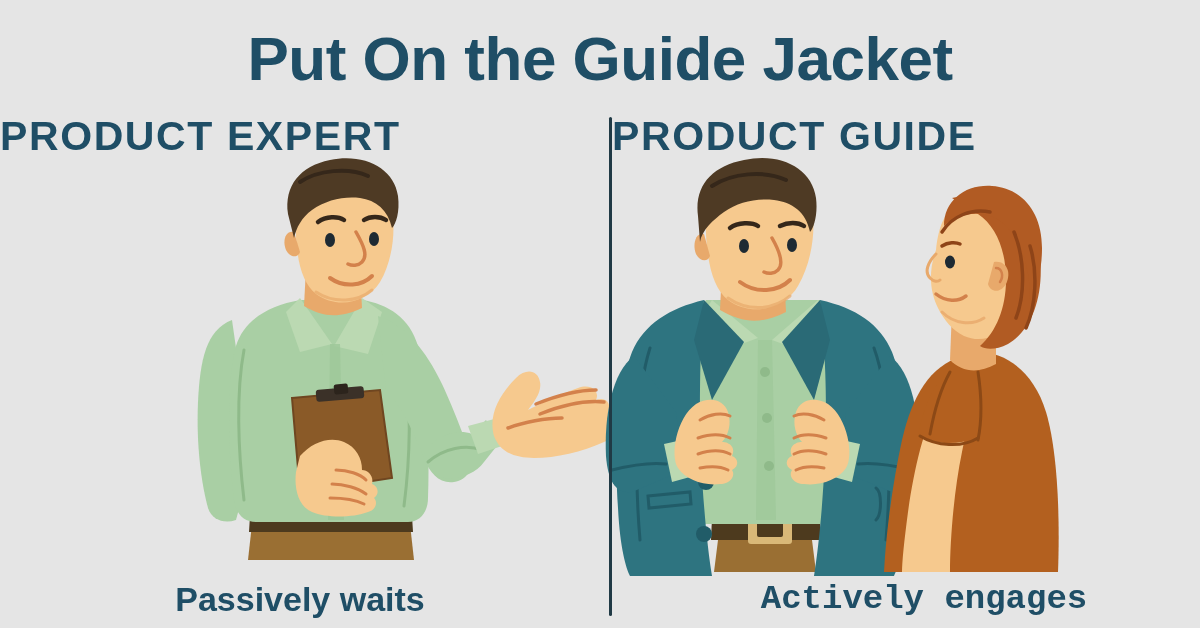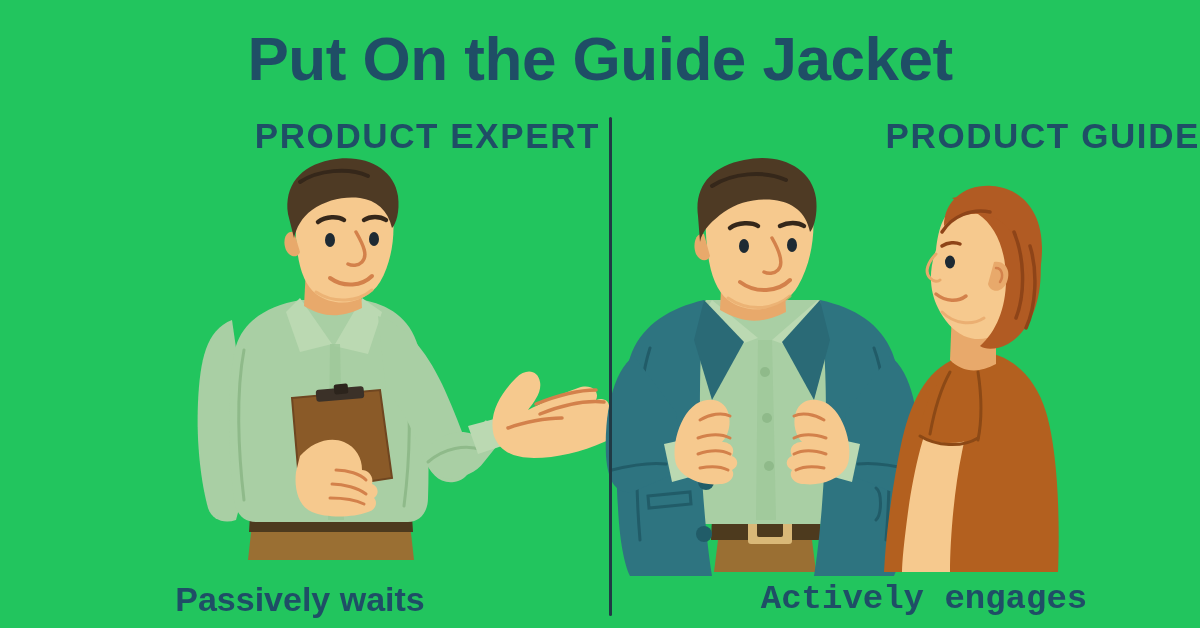--- a/index.html
+++ b/index.html
@@ -10,21 +10,21 @@
     width: 1200px;
     height: 628px;
     overflow: hidden;
     background: #FCF5D7;
     font-family: "Liberation Sans", sans-serif;
   }
   #poster {
     position: relative;
     width: 1200px;
     height: 628px;
-    background: #22c55e;
+    background: #e5e5e5;
     overflow: hidden;
   }
 
   
   .title {
     position: absolute;
     top: 22px;
     left: 0;
     width: 1200px;
     text-align: center;
@@ -36,25 +36,25 @@
     color: #1F4E66;
     white-space: nowrap;
   }
 
   
   .col-label {
     position: absolute;
     top: 116px;
     font-family: "Liberation Sans", sans-serif;
     font-weight: bold;
-    font-size: 35px;
+    font-size: 41px;
     line-height: 40px;
     letter-spacing: 1.6px;
     color: #1F4E66;
-    text-align: right;
+    text-align: left;
     white-space: nowrap;
   }
   .col-label.left  { left: 0;   width: 600px; }
   .col-label.right { left: 612px; width: 588px; }
 
   
   .divider {
     position: absolute;
     left: 609px;
     top: 117px;

